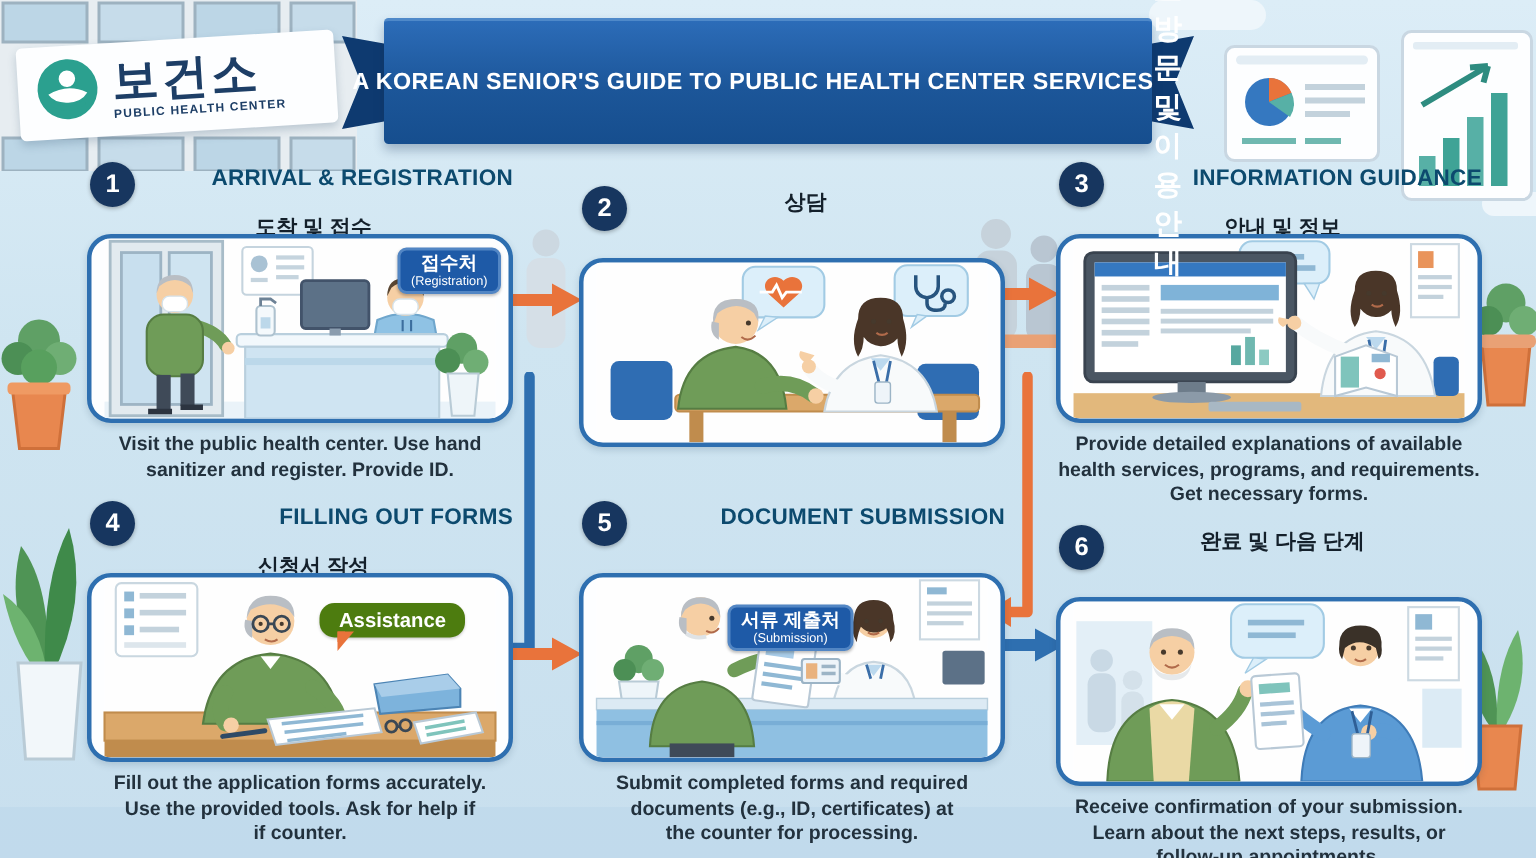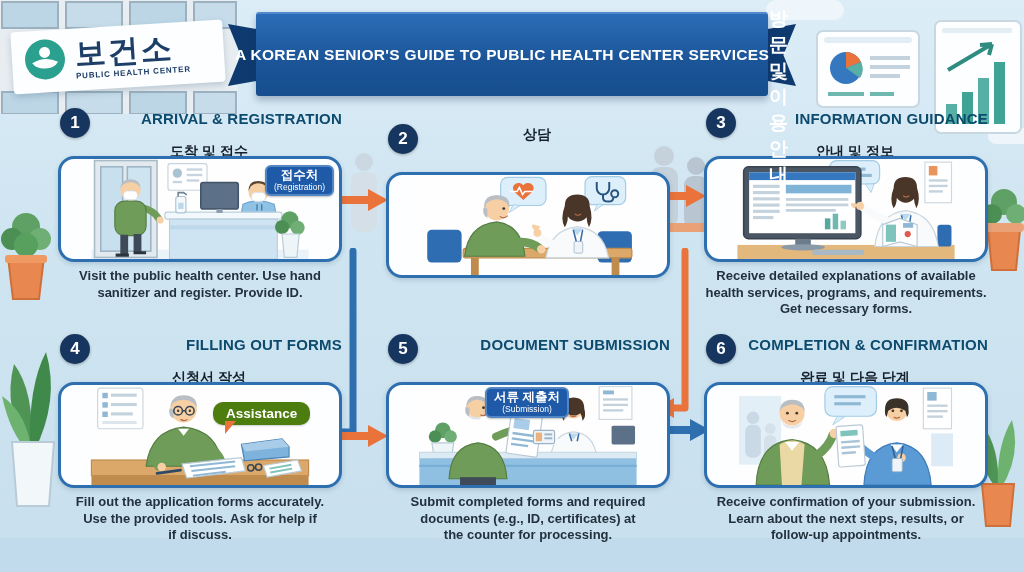--- a/index.html
+++ b/index.html
@@ -36,33 +36,33 @@
   .sign .s-en{font-size:8px;font-weight:bold;color:#1d3e66;letter-spacing:.8px;margin-top:2px}
 
   
   .step{position:absolute;width:284px;z-index:2}
   .step-head{position:relative;height:44px;margin-bottom:2px}
   .step-num{position:absolute;left:2px;top:-2px;width:30px;height:30px;border-radius:50%;
     background:#17365f;color:#fff;font-weight:bold;font-size:17px;
     display:flex;align-items:center;justify-content:center;box-shadow:0 1px 3px rgba(0,0,0,.3)}
   .t-en{font-size:15px;font-weight:bold;color:#0c4a6e;text-align:right;letter-spacing:.2px;padding-left:18px;white-space:nowrap}
   .t-ko{font-size:14px;font-weight:bold;color:#14202b;text-align:center;margin-top:16px;padding-left:18px}
-  .card{position:relative;width:284px;height:106px;background:#fdfeff;border:3px solid #2e6fb0;border-radius:16px;
+  .card{position:relative;width:284px;height:126px;background:#fdfeff;border:3px solid #2e6fb0;border-radius:16px;
     overflow:hidden;box-shadow:0 2px 5px rgba(30,60,90,.18)}
   .card svg{display:block;width:100%;height:100%}
   .caption{margin-top:6px;text-align:center;font-size:13px;font-weight:bold;line-height:1.28;
     color:#22313d;white-space:pre-line}
 
   
   .badge{position:absolute;background:#1e5aa7;border:2px solid #5286c4;border-radius:6px;color:#fff;
     text-align:center;padding:2px 7px;line-height:1.1;box-shadow:0 1px 2px rgba(0,0,0,.25)}
   .b-ko{font-size:12.5px;font-weight:bold}
   .b-en{font-size:8.5px}
   .badge-reg{top:6px;right:5px}
-  .badge-sub{top:2px;left:96px}
+  .badge-sub{top:18px;left:96px}
   .assist{position:absolute;top:17px;left:152px;background:#4d7c0f;color:#fff;font-weight:bold;
     font-size:13.5px;padding:4px 13px;border-radius:10px;box-shadow:0 1px 2px rgba(0,0,0,.2)}
   .assist:after{content:"";position:absolute;left:12px;bottom:-9px;
     border:6px solid transparent;border-top:7px solid #e9733b;border-left:5px solid #e9733b}
 
   .conn{position:absolute;z-index:1}
 </style>
 </head>
 <body>
 
@@ -383,21 +383,21 @@
         <rect x="211" y="86" width="11" height="15" rx="2" fill="#eef4f9" stroke="#9cb4c6"></rect>
       </g>
       <g>
         <path d="M186 84 l22 -8 22 8 v28 l-22 -6 -22 6 z" fill="#fff" stroke="#b9c9d6" stroke-width="1.5"></path>
         <rect x="190" y="84" width="13" height="22" fill="#7fc4bc"></rect>
         <rect x="212" y="82" width="13" height="6" fill="#8fb8d4"></rect>
         <circle cx="218" cy="96" r="4" fill="#e05a4e"></circle>
       </g>
     </svg>
   </div>
-  <p class="caption">Receive detailed explanations of available
+  <p class="caption">Provide detailed explanations of available
 health services, programs, and requirements.
 Get necessary forms.</p>
 </section>
 
 <section class="step" style="left:58px;top:336px">
   <div class="step-head">
     <div class="step-num">4</div>
     <div class="t-en">FILLING OUT FORMS</div>
     <div class="t-ko">신청서 작성</div>
   </div>
@@ -452,21 +452,21 @@
       <g>
         <path d="M116 101 l76 -8 5 17 -75 9 z" fill="#fff" stroke="#b9c9d6" stroke-width="1.5"></path>
         <path d="M126 104 l58 -6 M128 110 l56 -6 M130 116 l42 -5" stroke="#8fb8d4" stroke-width="2.5"></path>
       </g>
       <path d="M84 113 l30 -4" stroke="#2e4a66" stroke-width="3.5" stroke-linecap="round"></path>
     </svg>
     <div class="assist">Assistance</div>
   </div>
   <p class="caption">Fill out the application forms accurately.
 Use the provided tools. Ask for help if
-if discuss.</p>
+if counter.</p>
 </section>
 
 <section class="step" style="left:386px;top:336px">
   <div class="step-head">
     <div class="step-num">5</div>
     <div class="t-en">DOCUMENT SUBMISSION</div>
   </div>
   <div class="card">
     <svg viewBox="0 0 278 128">
       <rect width="278" height="128" fill="#fefefe"></rect>
@@ -533,21 +533,20 @@
     </div>
   </div>
   <p class="caption">Submit completed forms and required
 documents (e.g., ID, certificates) at
 the counter for processing.</p>
 </section>
 
 <section class="step" style="left:704px;top:336px">
   <div class="step-head">
     <div class="step-num">6</div>
-    <div class="t-en">COMPLETION &amp; CONFIRMATION</div>
     <div class="t-ko">완료 및 다음 단계</div>
   </div>
   <div class="card">
     <svg viewBox="0 0 278 128">
       <rect width="278" height="128" fill="#fefefe"></rect>
       <rect x="2" y="14" width="54" height="88" fill="#e3eff7"></rect>
       <circle cx="20" cy="42" r="8" fill="#c9d9e5"></circle>
         <rect x="10" y="51" width="20" height="42" rx="8" fill="#c9d9e5"></rect>
       <circle cx="42" cy="56" r="7" fill="#d4e1ea"></circle>
         <rect x="34" y="64" width="16" height="32" rx="7" fill="#d4e1ea"></rect>

